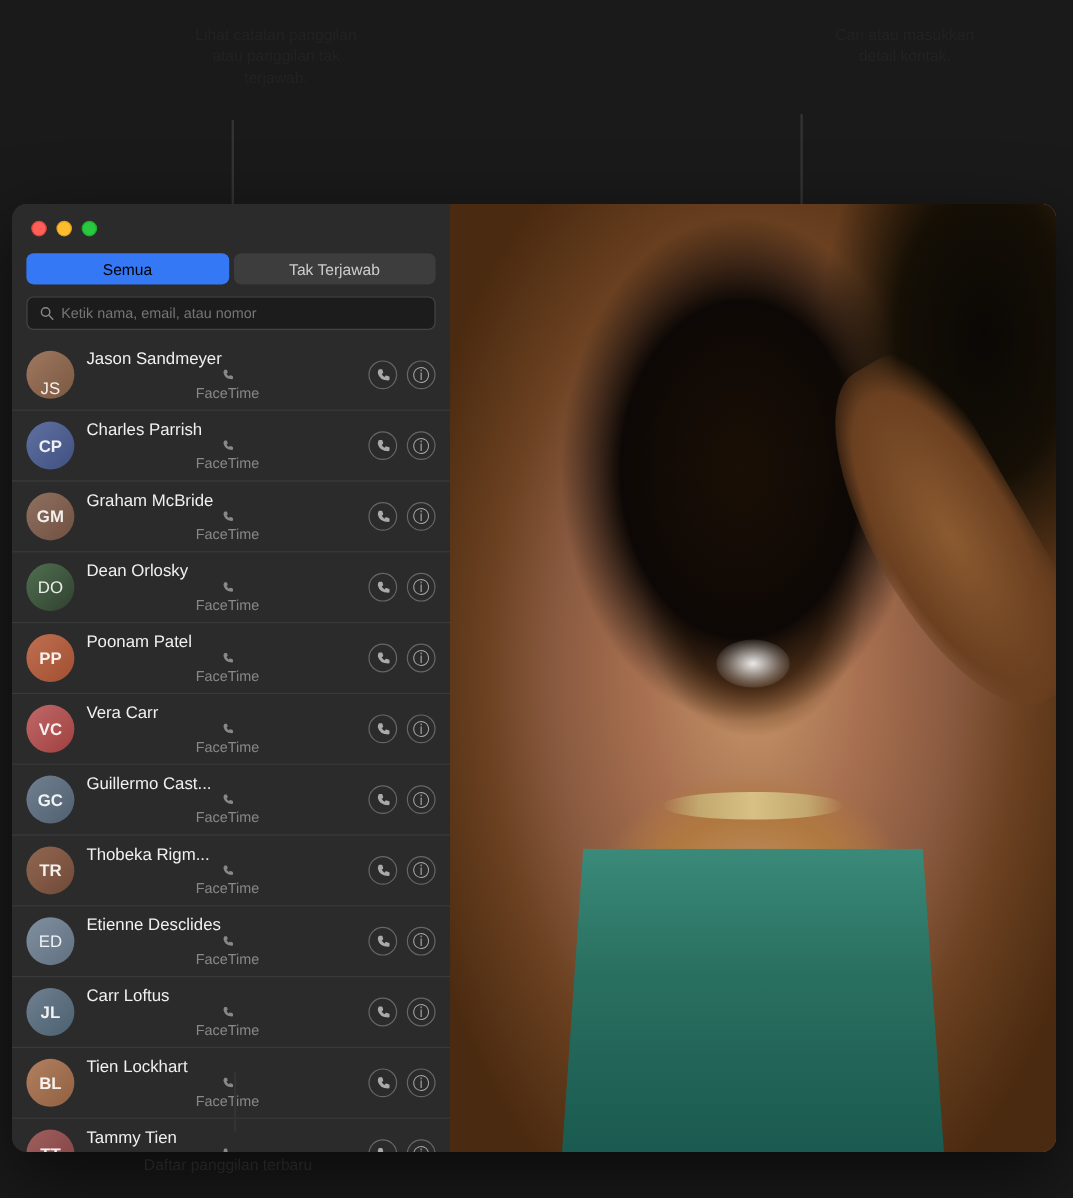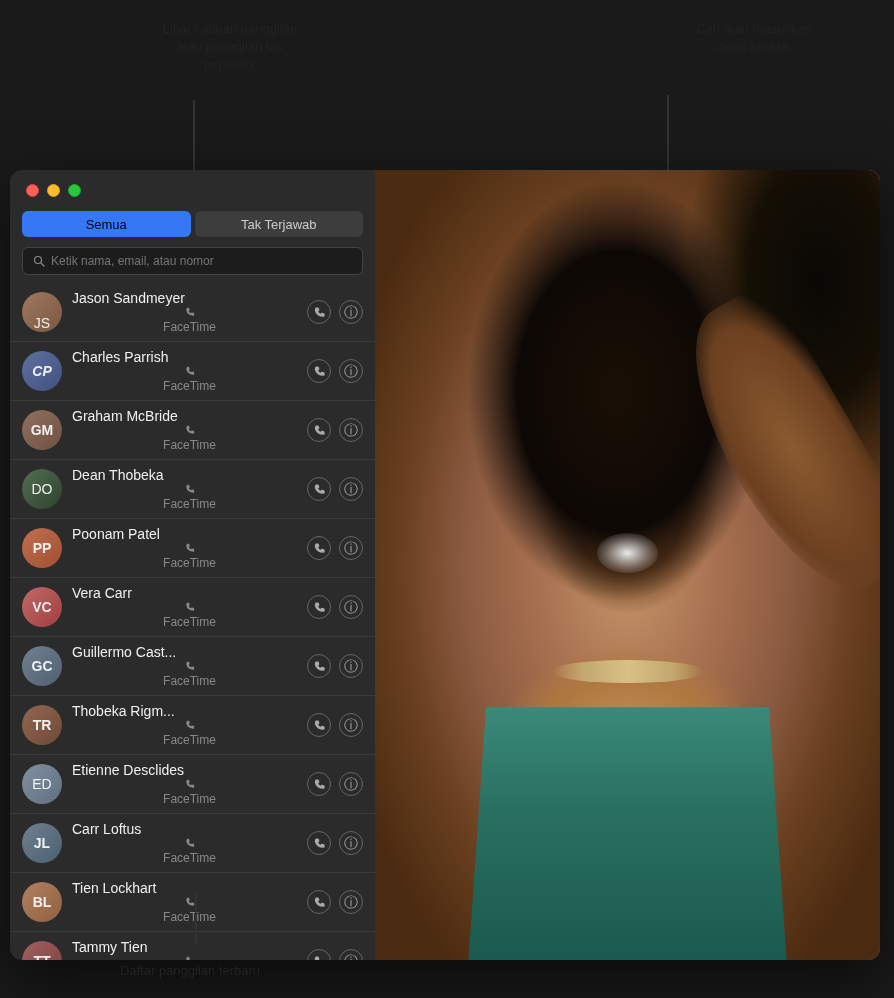--- a/index.html
+++ b/index.html
@@ -318,21 +318,21 @@
     <div class="contact-actions">
       <div class="action-icon">
         <svg width="13" height="13" viewBox="0 0 14 14" fill="#aaa">
           <path d="M2.5 2.5 Q2.5 1.5 3.5 1.5 L5.5 1.5 Q6 1.5 6.2 2.2 L6.8 4.2 Q7 4.8 6.5 5.1 L5.5 5.7 Q6.3 7.3 8 8.5 L8.7 7.5 Q9.1 7 9.7 7.2 L11.7 7.8 Q12.5 8 12.5 8.7 L12.5 10.5 Q12.5 11.5 11.5 11.5 Q3.5 11.5 2 5 Q2 2.5 2.5 2.5 Z"></path>
         </svg>
       </div>
       <div class="action-icon" style="font-size:14px; color:#aaa; font-weight:300; line-height:1;">ⓘ</div>
     </div>
   </div>
         <div class="contact-item">
-    <div class="avatar" style="background: linear-gradient(135deg, #6070a0, #405080); font-style: italic;">
+    <div class="avatar" style="background: linear-gradient(135deg, #6070a0, #405080);">
       <span style="font-size:14px; font-weight:700; color:rgba(255,255,255,0.9);">CP</span>
     </div>
     <div class="contact-info">
       <div class="contact-name">Charles Parrish</div>
       <div class="contact-sub">
         <svg width="10" height="10" viewBox="0 0 12 12" fill="#888">
           <path d="M2 2 Q2 1 3 1 L4.5 1 Q5 1 5.2 1.8 L5.7 3.5 Q5.8 4 5.3 4.3 L4.5 4.8 Q5.2 6.2 6.8 7.5 L7.5 6.8 Q7.9 6.4 8.4 6.5 L10 7 Q11 7.3 11 8 L11 9.5 Q11 10.5 10 10.5 Q3 10.5 1.5 4 Q1.5 2.5 2 2 Z" fill="#888"></path>
         </svg>
         <span style="color:#888; font-size:12px;">FaceTime</span>
       </div>
@@ -366,21 +366,21 @@
         </svg>
       </div>
       <div class="action-icon" style="font-size:14px; color:#aaa; font-weight:300; line-height:1;">ⓘ</div>
     </div>
   </div>
         <div class="contact-item">
     <div class="avatar" style="background: linear-gradient(135deg, #507050, #304030);">
       <span style="font-size:14px; font-weight:400; color:rgba(255,255,255,0.9);">DO</span>
     </div>
     <div class="contact-info">
-      <div class="contact-name">Dean Thobeka</div>
+      <div class="contact-name">Dean Orlosky</div>
       <div class="contact-sub">
         <svg width="10" height="10" viewBox="0 0 12 12" fill="#888">
           <path d="M2 2 Q2 1 3 1 L4.5 1 Q5 1 5.2 1.8 L5.7 3.5 Q5.8 4 5.3 4.3 L4.5 4.8 Q5.2 6.2 6.8 7.5 L7.5 6.8 Q7.9 6.4 8.4 6.5 L10 7 Q11 7.3 11 8 L11 9.5 Q11 10.5 10 10.5 Q3 10.5 1.5 4 Q1.5 2.5 2 2 Z" fill="#888"></path>
         </svg>
         <span style="color:#888; font-size:12px;">FaceTime</span>
       </div>
     </div>
     <div class="contact-actions">
       <div class="action-icon">
         <svg width="13" height="13" viewBox="0 0 14 14" fill="#aaa">

